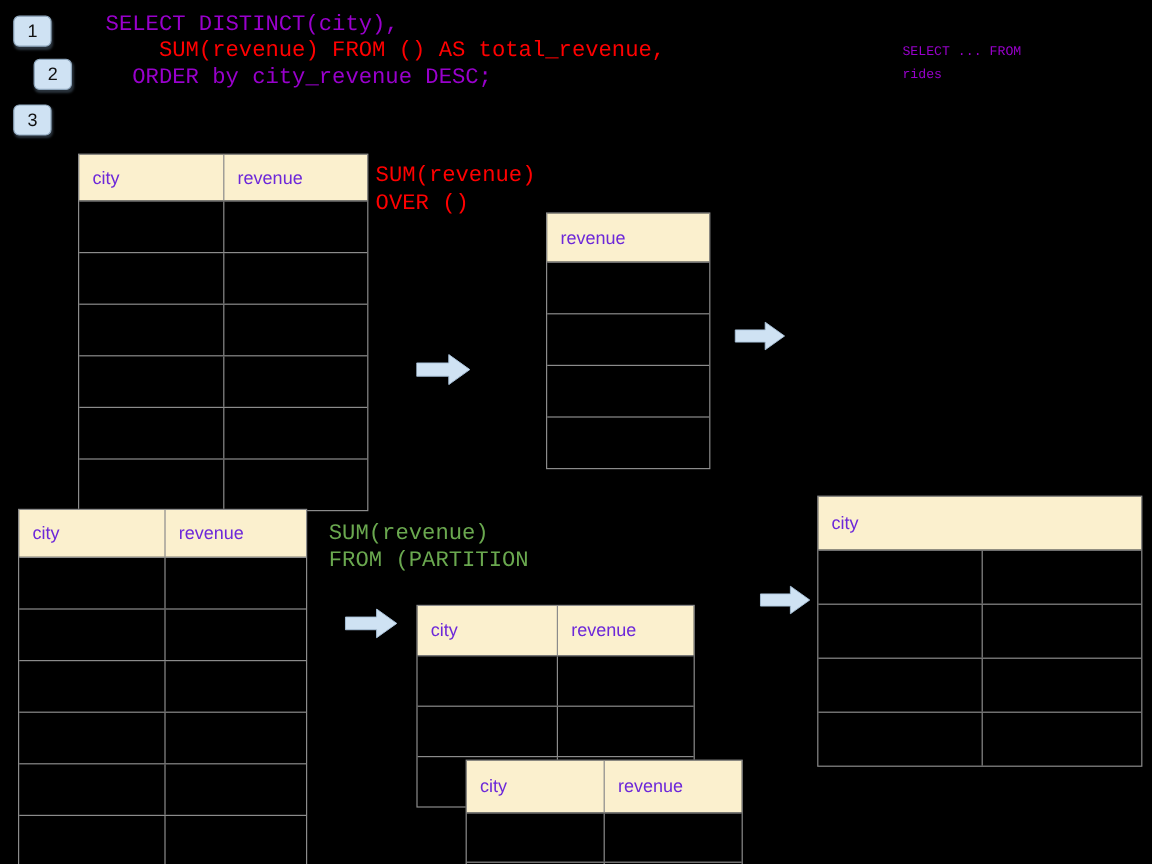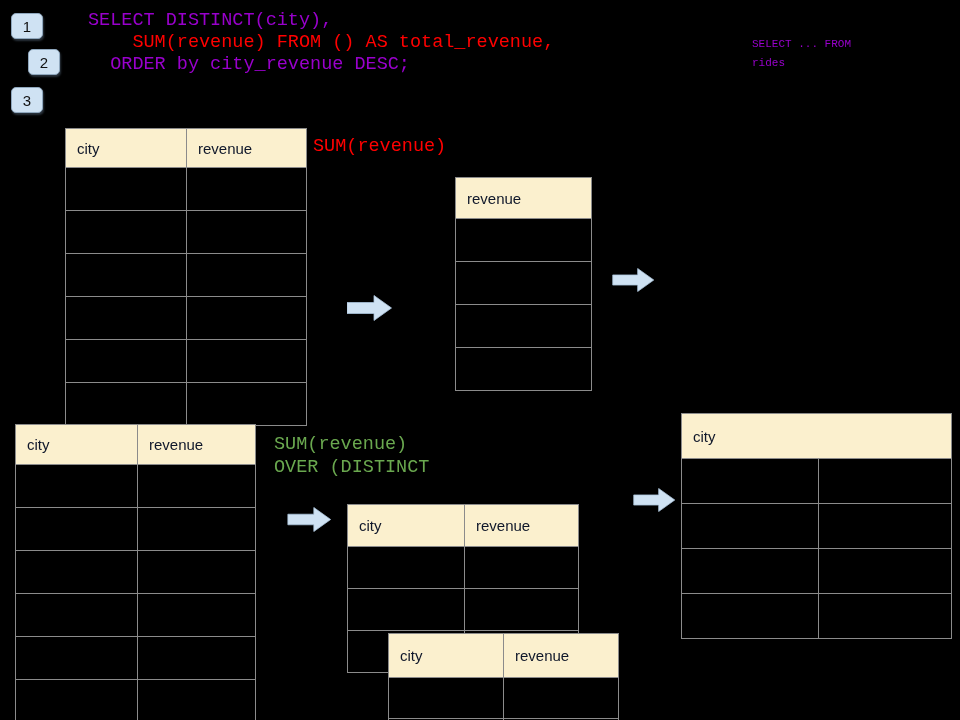--- a/index.html
+++ b/index.html
@@ -35,21 +35,21 @@
     box-shadow:1px 2px 2px rgba(90,110,130,0.45);
   }
   
   .tbl{
     position:absolute;background:#000;
     border:1px solid var(--table-border);
   }
   .thead{display:flex;background:var(--header-fill);}
   .hcell{
     display:flex;align-items:center;box-sizing:border-box;
-    padding-left:11px;font-size:15px;color:#0f172a;
+    padding-left:11px;font-size:15px;color:#6d28d9;
     border-left:1px solid var(--table-border);
   }
   .hcell:first-child{border-left:none;}
   .trow{display:flex;border-top:1px solid var(--table-border);}
   .tcell{box-sizing:border-box;border-left:1px solid var(--table-border);}
   .tcell:first-child{border-left:none;}
   
   .arrow{position:absolute;}
   .arrow path{fill:var(--arrow-fill);stroke:#aac3db;stroke-width:0.8;}
 </style>
@@ -72,25 +72,26 @@
   <div class="ln purple">  ORDER by city_revenue DESC;</div>
 </div>
 
 <div class="code small" style="left:752px;top:35px;">
   <div class="ln purple">SELECT ... FROM</div>
   <div class="ln purple">rides</div>
 </div>
 
 <div class="code lbl" style="left:313px;top:135px;">
   <div class="ln red">SUM(revenue)</div>
+  <div class="ln red">OVER ()</div>
 </div>
 
 <div class="code lbl" style="left:274px;top:433px;">
   <div class="ln green">SUM(revenue)</div>
-  <div class="ln green">OVER (DISTINCT</div>
+  <div class="ln green">FROM (PARTITION</div>
 </div>
 
 <div class="tbl" style="left:65px;top:128px;">
   <div class="thead" style="height:38px;">
     <div class="hcell" style="width:120px;">city</div>
     <div class="hcell" style="width:120px;">revenue</div>
   </div>
 <div class="trow" style="height: 42px;">
       <div class="tcell" style="width: 120px;"></div>
       <div class="tcell" style="width: 120px;"></div>

